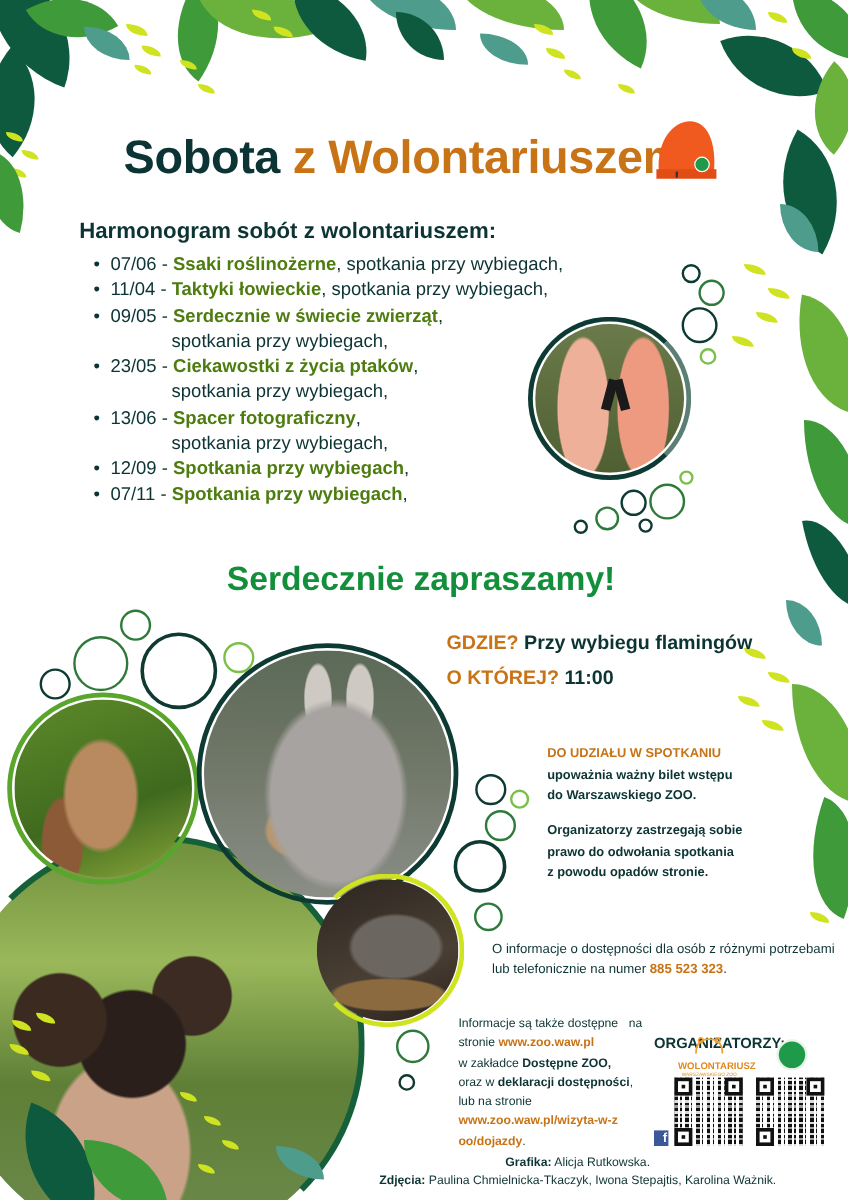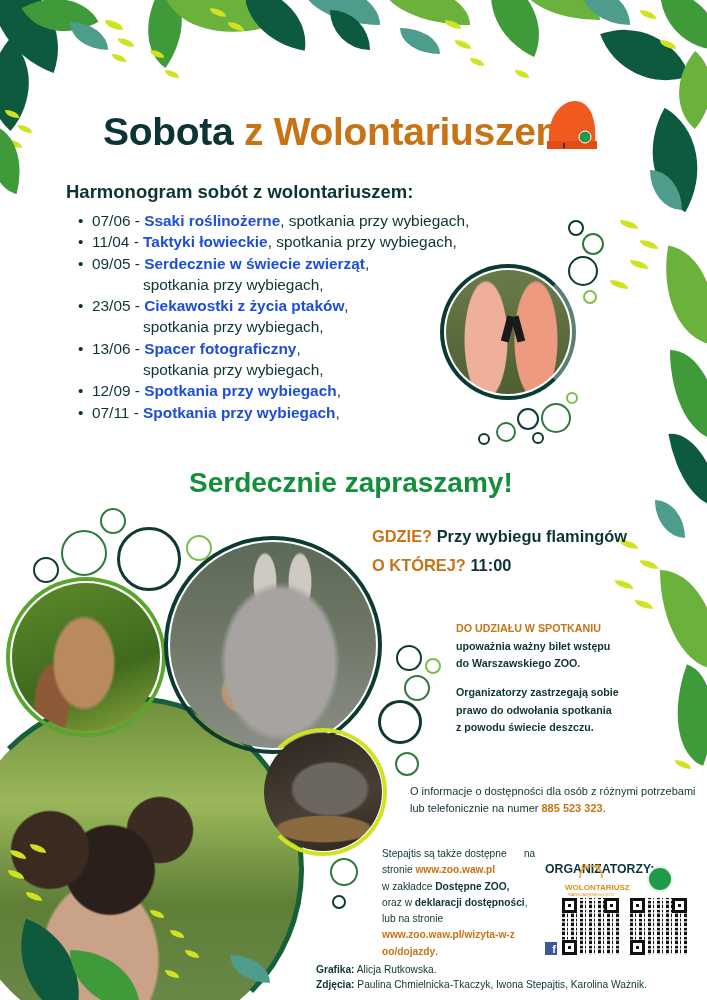--- a/index.html
+++ b/index.html
@@ -19,42 +19,42 @@
     .leaf.yl { background: #cfe320; }
 
     
     .title { position: absolute; left: 103px; top: 110px; font-size: 39px; font-weight: bold; letter-spacing: -0.3px; white-space: nowrap; }
     .hat { position: absolute; left: 543px; top: 97px; width: 56px; height: 54px; }
 
     .schedule-heading { position: absolute; left: 66px; top: 181px; font-size: 18.5px; font-weight: bold; }
     .schedule { position: absolute; left: 78px; top: 210px; list-style: none; font-size: 15.4px; line-height: 21.3px; }
     .schedule li { position: relative; padding-left: 14px; }
     .schedule li::before { content: "•"; position: absolute; left: 0; top: 0; color: #0d3434; }
-    .schedule .topic { font-weight: bold; color: #1d4ed8; }
+    .schedule .topic { font-weight: bold; color: #4d7c0f; }
     .schedule .cont { display: block; padding-left: 51px; }
 
     .welcome { position: absolute; left: 189px; top: 467px; font-size: 28px; font-weight: bold; color: #138f3c; white-space: nowrap; }
 
     .where { position: absolute; left: 372px; top: 527px; font-size: 16.4px; font-weight: bold; white-space: nowrap; }
     .when { position: absolute; left: 372px; top: 556px; font-size: 16.4px; font-weight: bold; white-space: nowrap; }
 
     .notice { position: absolute; left: 456px; top: 620px; font-size: 10.7px; font-weight: bold; line-height: 17.5px; white-space: nowrap; }
     .notice2 { position: absolute; left: 456px; top: 684px; font-size: 10.7px; font-weight: bold; line-height: 17.5px; white-space: nowrap; }
 
     .access { position: absolute; left: 410px; top: 783px; font-size: 11px; line-height: 16.8px; white-space: nowrap; }
     .access b { color: #c87316; }
 
     .more { position: absolute; left: 382px; top: 846px; font-size: 10.2px; line-height: 16.3px; width: 160px; }
     .more .o { color: #c87316; font-weight: bold; }
     .more .d { color: #0d3434; font-weight: bold; }
     .na { position: absolute; left: 524px; top: 848px; font-size: 10px; }
 
     .org-heading { position: absolute; left: 545px; top: 846px; font-size: 12.3px; font-weight: bold; white-space: nowrap; margin-top: 16px; }
 
-    .credits { position: absolute; left: 316px; top: 962px; font-size: 10.2px; line-height: 15px; white-space: nowrap; }
+    .credits { position: absolute; left: 316px; top: 962px; font-size: 10.2px; line-height: 15px; white-space: nowrap; text-align: center; }
     .credits b { font-weight: bold; }
 
     
     .photo { position: absolute; border-radius: 50%; overflow: hidden; }
     .ring { position: absolute; border-radius: 50%; }
     .bubble { position: absolute; border-radius: 50%; border: 2px solid #2f7a3a; }
     .bubble.dk { border-color: #0e3a32; }
     .bubble.lt { border-color: #7bbf4a; }
 
     .qr { position: absolute; width: 57px; height: 57px; background:
@@ -245,30 +245,30 @@
 
 <div class="notice">
   <div class="orange">DO UDZIAŁU W SPOTKANIU</div>
   <div class="dark">upoważnia ważny bilet wstępu</div>
   <div class="dark">do Warszawskiego ZOO.</div>
 </div>
 
 <div class="notice2 dark">
   <div>Organizatorzy zastrzegają sobie</div>
   <div>prawo do odwołania spotkania</div>
-  <div>z powodu świecie deszczu.</div>
+  <div>z powodu opadów stronie.</div>
 </div>
 
 <div class="access dark">
   <div>O informacje o dostępności dla osób z różnymi potrzebami</div>
   <div><span>lub telefonicznie na numer </span><b>885 523 323</b><span>.</span></div>
 </div>
 
 <div class="more dark">
-  <div>Stepajtis są także dostępne</div>
+  <div>Informacje są także dostępne</div>
   <div><span>stronie </span><span class="o">www.zoo.waw.pl</span></div>
   <div><span>w zakładce </span><span class="d">Dostępne ZOO,</span></div>
   <div><span>oraz w </span><span class="d">deklaracji dostępności</span><span>,</span></div>
   <div>lub na stronie</div>
   <div style="width:135px;word-break:break-all;"><span class="o">www.zoo.waw.pl/wizyta-w-zoo/dojazdy</span><span>.</span></div>
 </div>
 <div class="na dark">na</div>
 
 <div class="org-heading dark">ORGANIZATORZY:</div>
 

